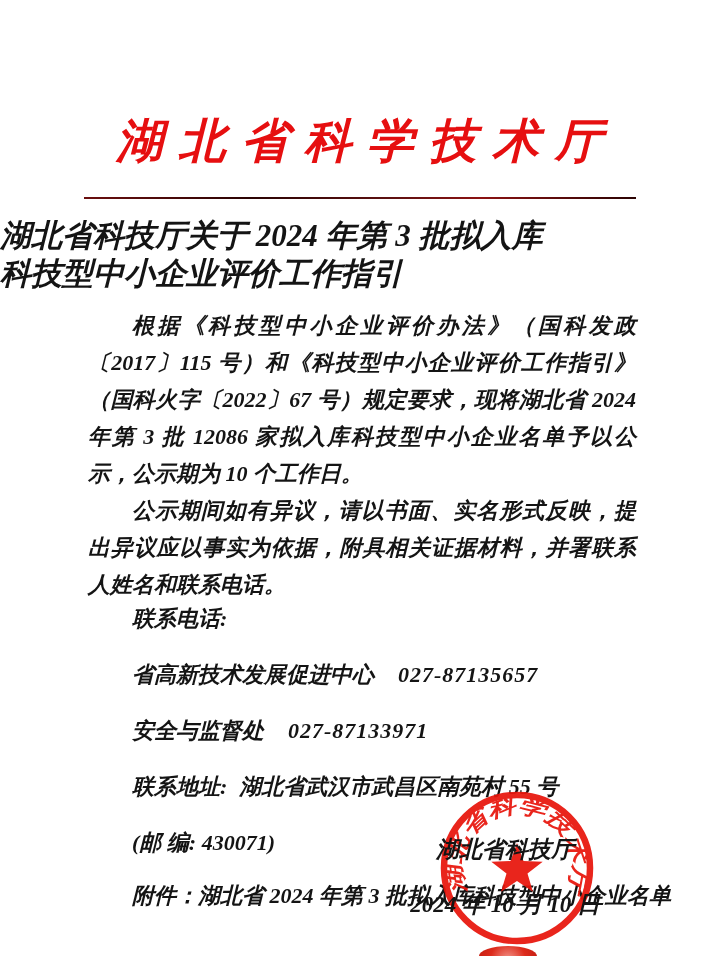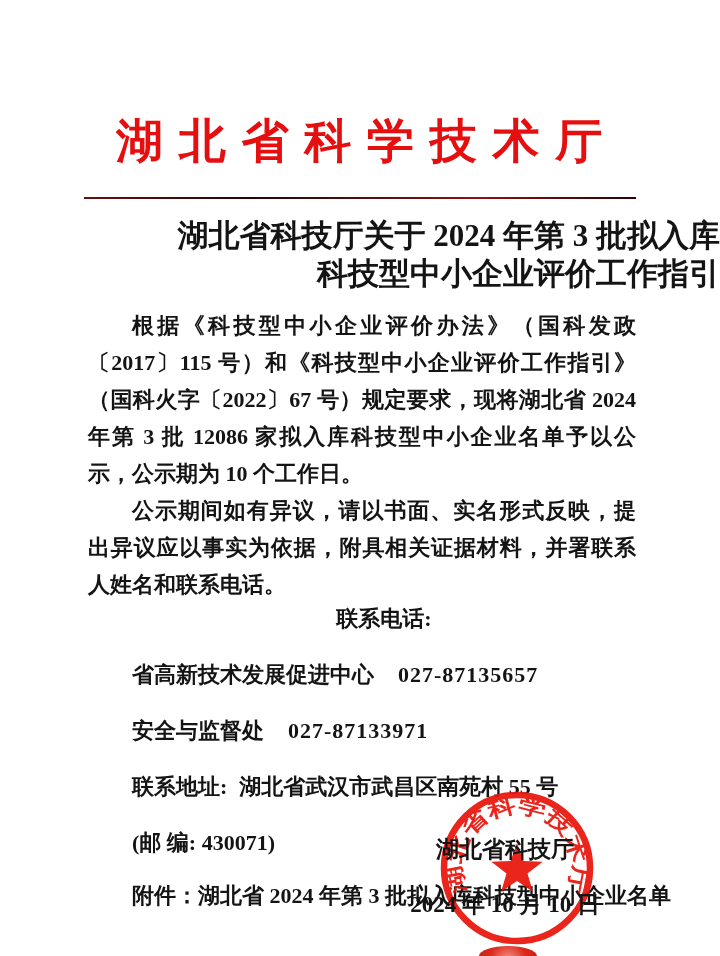--- a/index.html
+++ b/index.html
@@ -4,39 +4,40 @@
 <style>
   html,body{margin:0;padding:0;background:#e9e9e9;}
   .page{
     position:relative;
     width:720px;height:956px;
     margin:0 auto;
     background:#ffffff;
     overflow:hidden;
     color:#141414;
     font-family:"Liberation Serif","DejaVu Serif",serif;
+    font-style:italic;
   }
   
   .letterhead{padding-top:110px;text-align:center;}
   .letterhead-name{
     font-size:47px;
     font-weight:700;
     color:#e60f10;
     letter-spacing:2px;
     white-space:nowrap;
   }
   .rule{
     width:552px;height:2px;
     margin:24px auto 0 auto;
     background:linear-gradient(90deg,#6b0f0f 0%,#2a0303 30%,#5c1010 55%,#8c1212 72%,#2a0303 100%);
   }
   
   .doc-title{
     margin-top:18px;
-    text-align:right;
+    text-align:left;
     font-size:31px;
     font-weight:700;
     line-height:38px;
   }
   
   .content{
     padding:14px 84px 0 88px;
     font-size:22px;
     font-weight:600;
   }
@@ -46,21 +47,21 @@
     text-indent:2em;
     text-align:justify;
     line-height:37px;
   }
   .contact-line,.address-line,.postcode-line{
     line-height:32px;
     text-indent:2em;
     white-space:nowrap;
     margin-top:24px;
   }
-  .contact-heading{line-height:32px;text-indent:2em;text-align:center;}
+  .contact-heading{line-height:32px;text-indent:2em;}
   .phone{margin-left:24px;letter-spacing:1px;}
   .address-value{margin-left:12px;}
   .attachment-line{
     margin-top:20px;
     line-height:33px;
     text-indent:2em;
     white-space:nowrap;
   }
   
   .signature{

